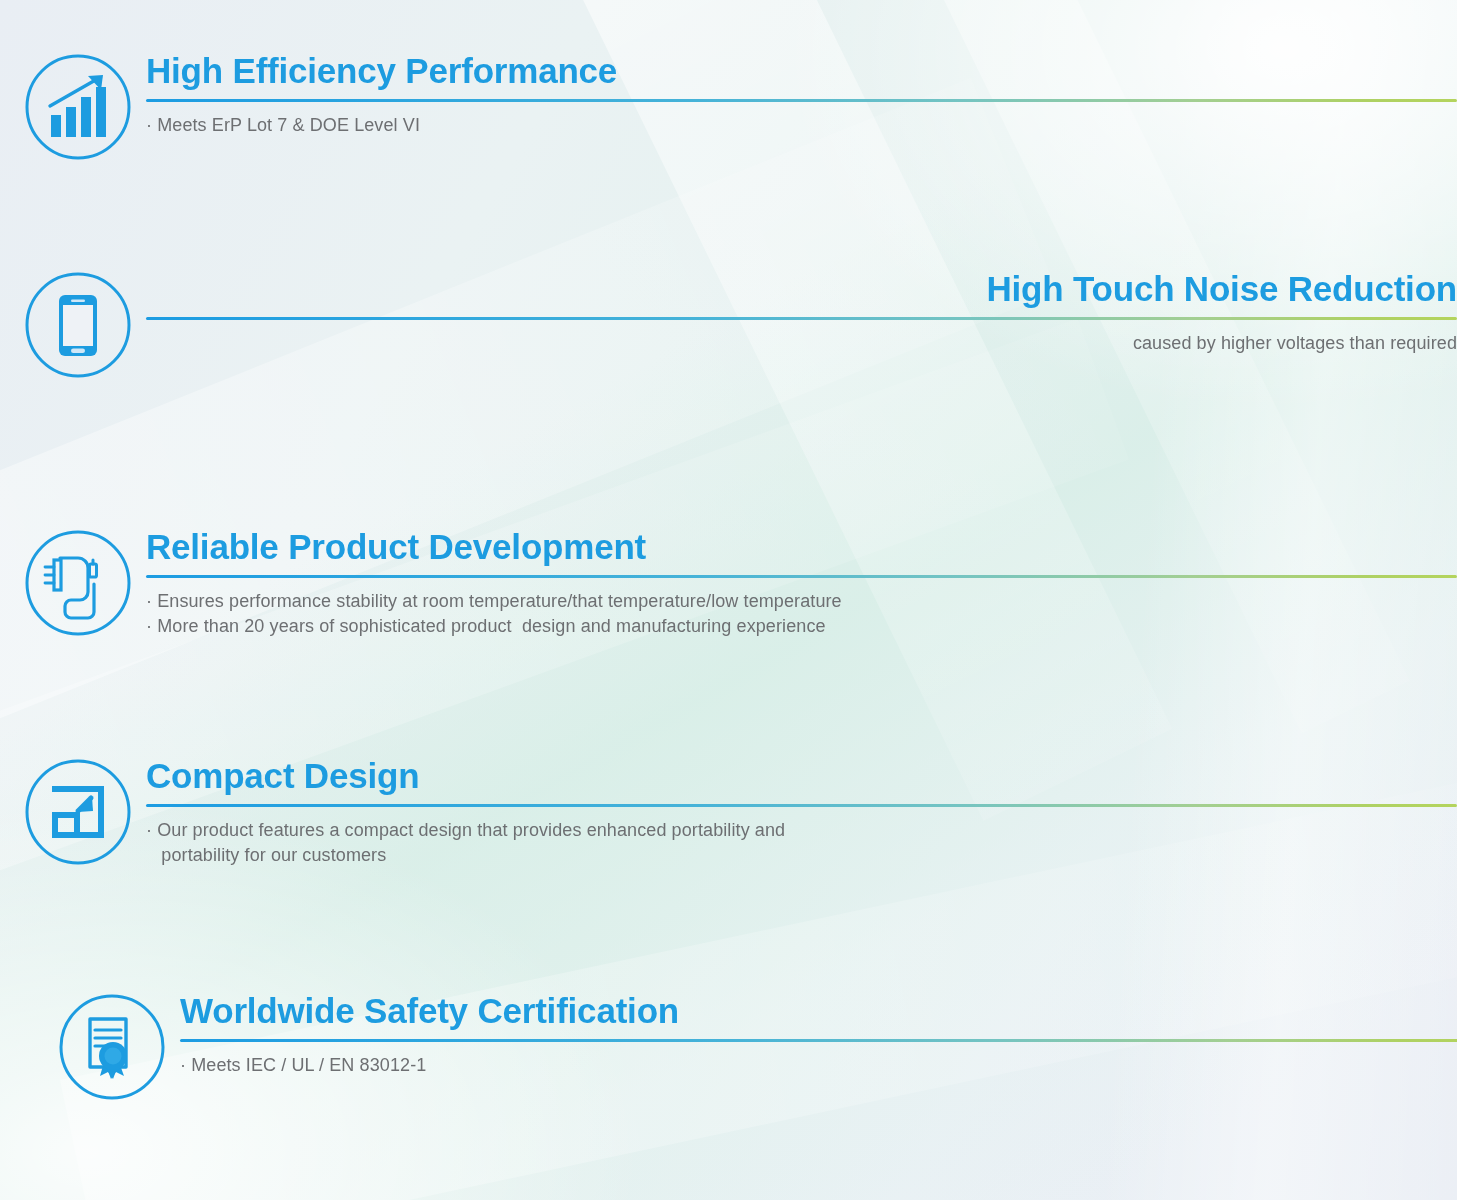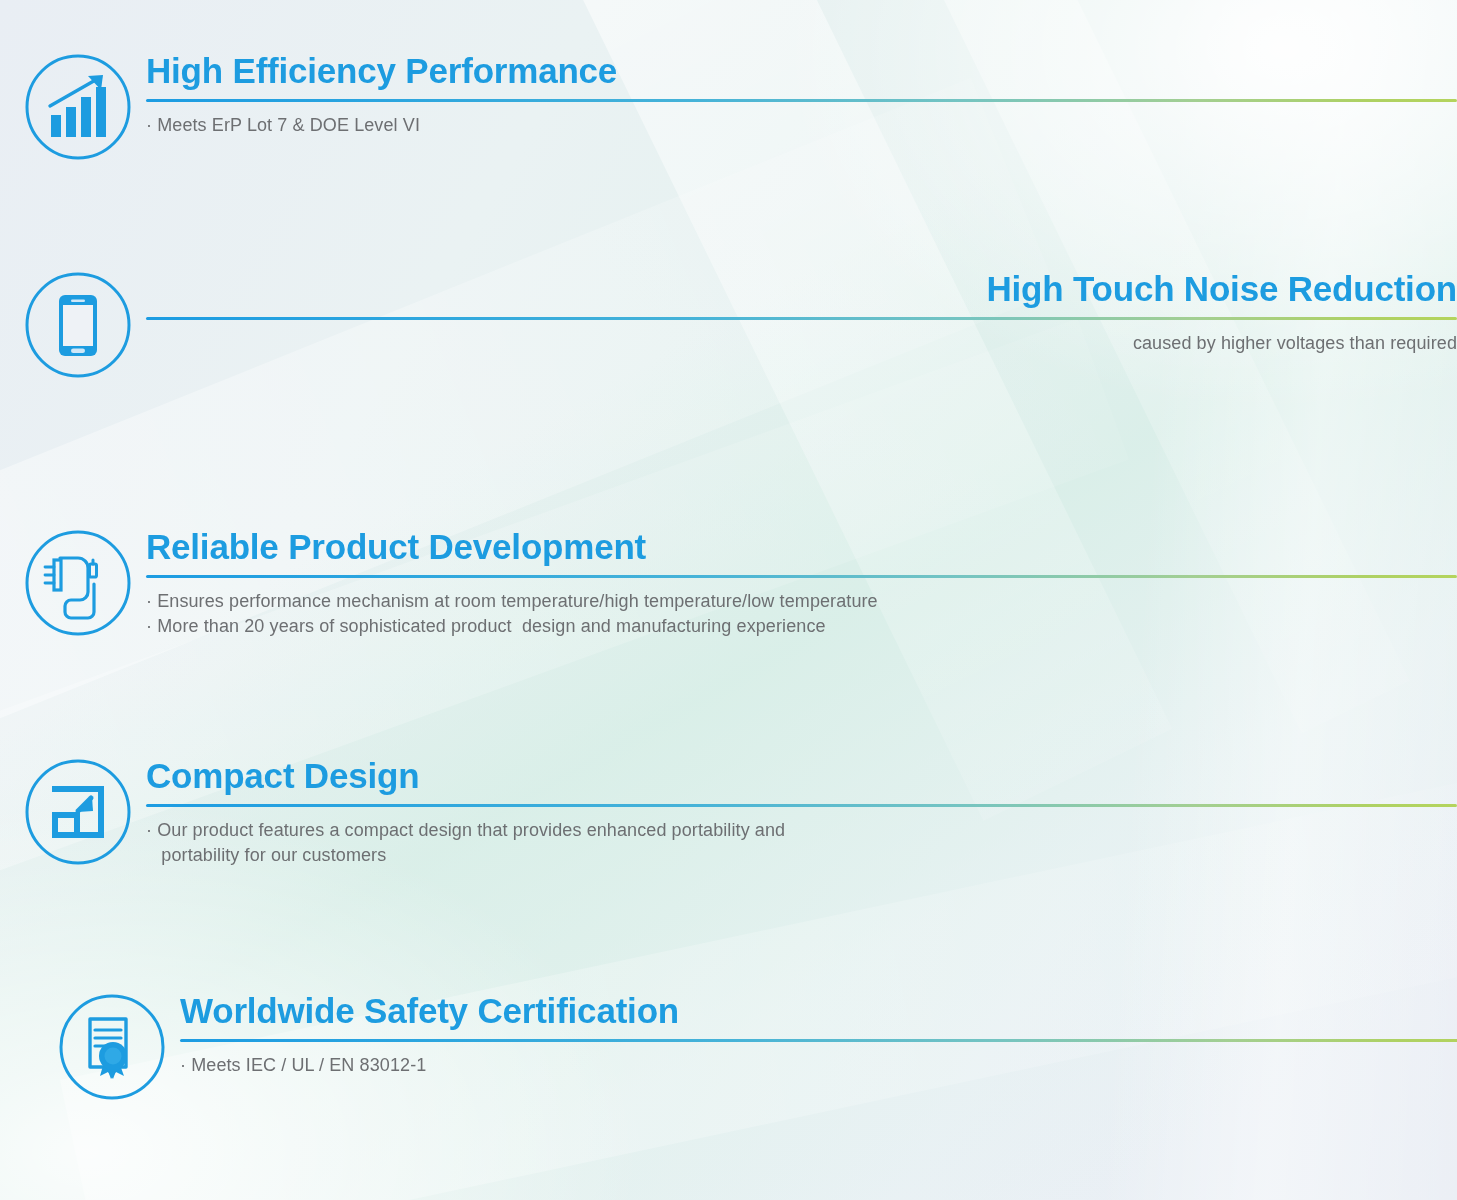--- a/index.html
+++ b/index.html
@@ -186,21 +186,21 @@
           <path d="M37 30 h18 a10 10 0 0 1 10 10 v24 a8 8 0 0 1 -8 8 h-9 a6 6 0 0 0 -6 6 v6 a6 6 0 0 0 6 6 h17 a6 6 0 0 0 6 -6 v-28" fill="none" stroke="#1d9ce0" stroke-width="3.2" stroke-linecap="round" stroke-linejoin="round"></path>
           <rect x="31" y="32" width="7" height="30" fill="none" stroke="#1d9ce0" stroke-width="3.2"></rect>
           <path d="M31 39 h-9 M31 47 h-9 M31 55 h-9" fill="none" stroke="#1d9ce0" stroke-width="2.8" stroke-linecap="round"></path>
           <rect x="66.5" y="36" width="7" height="13" rx="1.6" fill="none" stroke="#1d9ce0" stroke-width="3"></rect>
           <path d="M70 32 v4" fill="none" stroke="#1d9ce0" stroke-width="3" stroke-linecap="round"></path>
         </svg>
       </div>
       <div class="feature-body">
         <div class="feature-title">Reliable Product Development</div>
         <div class="divider"></div>
-        <div class="bullet-line">· Ensures performance mechanism at room temperature/high temperature/low temperature</div>
+        <div class="bullet-line">· Ensures performance stability at room temperature/that temperature/low temperature</div>
         <div class="bullet-line">· More than 20 years of sophisticated product  design and manufacturing experience</div>
       </div>
     </div>
 
     <div class="feature" style="top:757px;">
       <div class="icon-wrap">
         <svg class="icon-circle" viewBox="0 0 110 110">
           <circle cx="55" cy="55" r="51" fill="none" stroke="#1d9ce0" stroke-width="3"></circle>
           <path d="M32 32 h46 v46 h-46 v-14" fill="none" stroke="#1d9ce0" stroke-width="6" stroke-linecap="square"></path>
           <rect x="32" y="58" width="22" height="20" fill="none" stroke="#1d9ce0" stroke-width="6"></rect>

